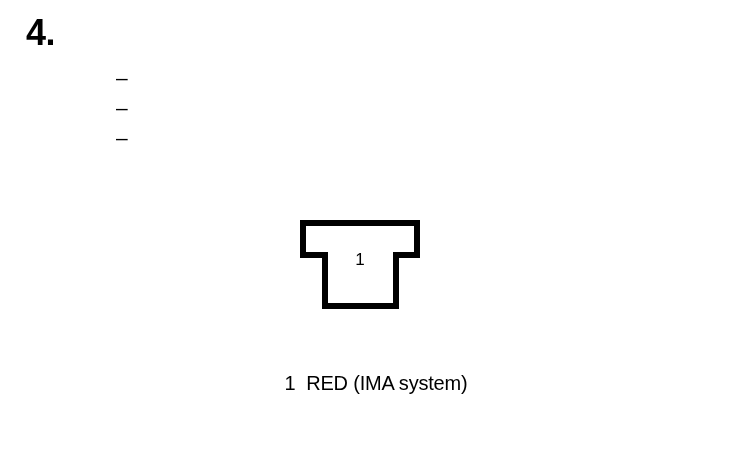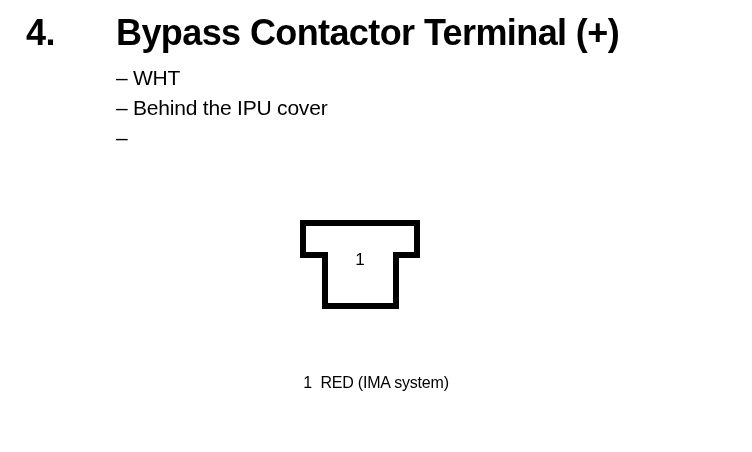--- a/index.html
+++ b/index.html
@@ -103,46 +103,43 @@
     letter-spacing: 0px;
   }
 
   
   #figure-caption {
     position: absolute;
     left: 0;
     top: 370px;
     width: 752px;
     text-align: center;
-    font-size: 16px;
+    font-size: 20px;
     line-height: 26px;
     letter-spacing: -0.2px;
     white-space: pre;
   }
 </style>
 </head>
 <body>
 
 <div id="slide">
 
   <div id="header-row">
     <div id="slide-number">4.</div>
-    <div id="slide-title">Bypass Contactor Terminal (+)</div>
   </div>
 
   <div id="bullet-list">
 
     <div class="bullet-item">
       <span class="bullet-dash">–</span>
-      <span class="bullet-text">WHT</span>
     </div>
 
     <div class="bullet-item">
       <span class="bullet-dash">–</span>
-      <span class="bullet-text">Behind the IPU cover</span>
     </div>
 
     <div class="bullet-item">
       <span class="bullet-dash">–</span>
     </div>
 
   </div>
 
   <div id="connector-figure">
     <svg id="connector-svg" viewBox="0 0 136 102" xmlns="http://www.w3.org/2000/svg">

